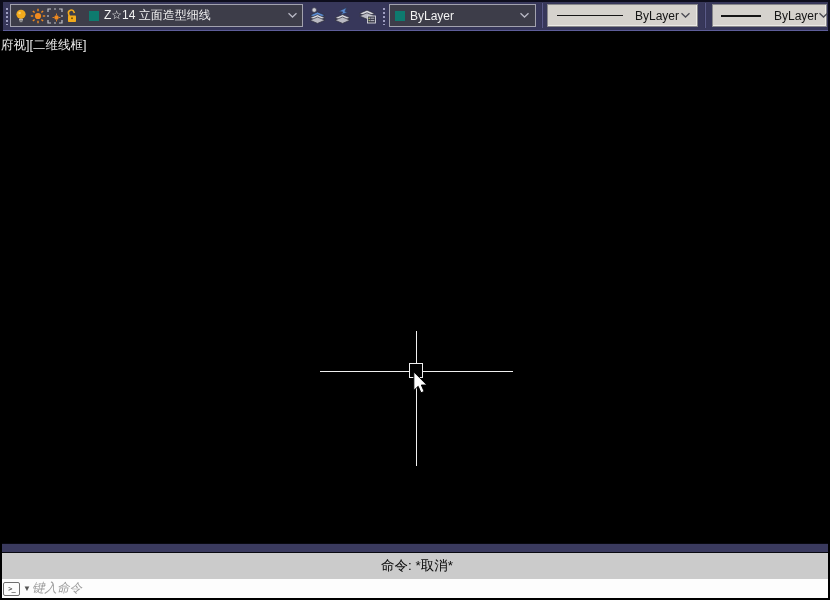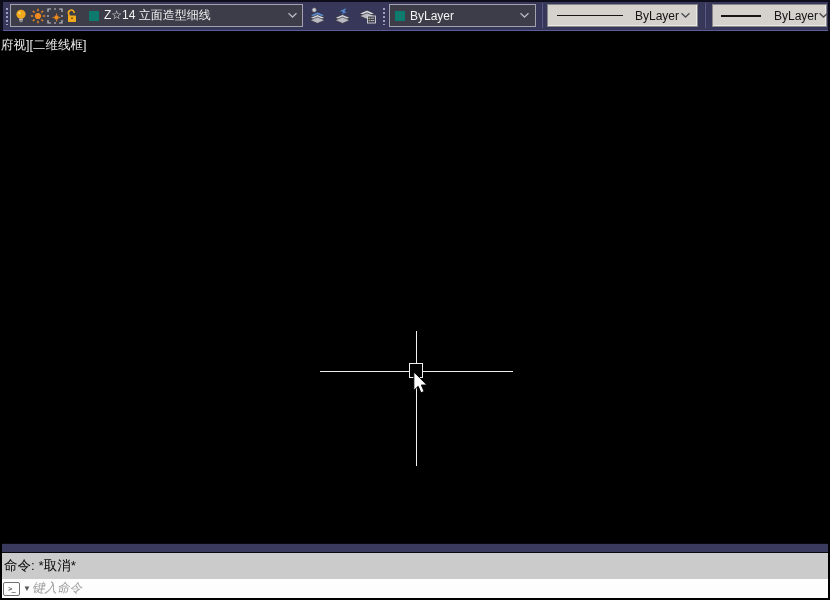--- a/index.html
+++ b/index.html
@@ -43,21 +43,21 @@
   .ch{position:absolute;background:#f0f0f0;}
   .pickbox{position:absolute;left:409px;top:332px;width:12px;height:13px;
            border:1px solid #f0f0f0;background:transparent;}
   .cursor-arrow{position:absolute;left:413px;top:340px;}
 
   
   .splitter{position:absolute;top:543px;left:0;width:830px;height:10px;background:#3a3a5e;
             border-top:1px solid #08080f;border-bottom:1px solid #08080f;box-sizing:border-box;}
   .cmd-history{position:absolute;top:553px;left:0;width:830px;height:26px;background:#cbcbcb;
                color:#0a0a0a;font-size:13.5px;line-height:26px;box-sizing:border-box;
-               padding-left:4px;}
+               padding-left:4px;text-align:center;}
   .cmd-input{position:absolute;top:579px;left:0;width:830px;height:19px;background:#fdfdfd;
              display:flex;align-items:center;box-sizing:border-box;padding-left:3px;}
   .prompt-box{width:15px;height:12px;border:1px solid #6f6f6f;border-radius:2px;
               display:flex;align-items:center;justify-content:center;
               font:bold 7px "DejaVu Sans Mono",monospace;color:#555;letter-spacing:-1px;}
   .caret-down{color:#555;font-size:8px;margin-left:3px;line-height:1;}
   .cmd-placeholder{color:#9c9c9c;font-style:italic;font-size:12.5px;margin-left:1px;}
   .bottom-edge{position:absolute;top:598px;left:0;width:830px;height:2px;background:#000;}
   .frame-l{position:absolute;left:0;top:543px;width:2px;height:57px;background:#000;}
   .frame-r{position:absolute;right:0;top:543px;width:2px;height:57px;background:#000;}

